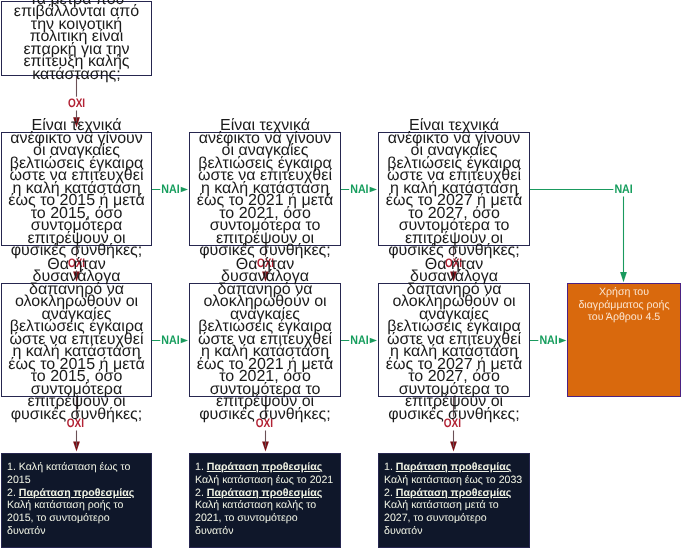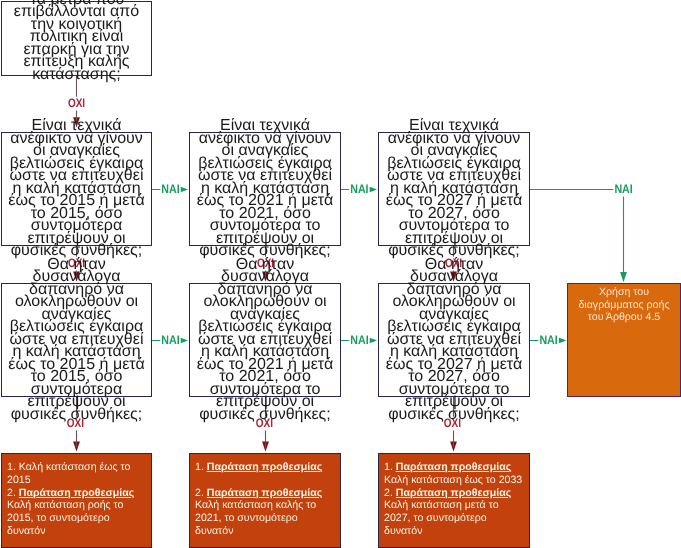--- a/index.html
+++ b/index.html
@@ -5,21 +5,21 @@
   html,body{margin:0;padding:0;}
   body{width:681px;height:548px;overflow:hidden;background:#ffffff;
        font-family:"Liberation Sans",sans-serif;
        -webkit-font-smoothing:antialiased;text-rendering:geometricPrecision;}
   #stage{position:relative;width:681px;height:548px;}
   .node{position:absolute;box-sizing:border-box;}
   .qbox{border:1px solid #26264f;background:#ffffff;color:#1a1a1a;
         font-size:16px;line-height:12.5px;text-align:center;
         display:flex;align-items:center;justify-content:center;}
   .qbox > span{display:block;width:141px;}
-  .gbox{border:1px solid #26264f;background:#c2410c;color:#eff2e3;
+  .gbox{border:1px solid #26264f;background:#0f172a;color:#eff2e3;
         font-size:10.6px;line-height:12.66px;text-align:left;padding:7.4px 5px 0 5px;}
   .gbox b{font-weight:bold;text-decoration:underline;}
   .obox{border:1px solid #4b2283;background:#d9690d;color:#fbe3cd;
         font-size:10.6px;line-height:12.6px;text-align:center;
         display:flex;align-items:flex-start;justify-content:center;padding:2px 6px 0 6px;}
   svg.edges{position:absolute;left:0;top:0;width:681px;height:548px;overflow:visible;}
   .elbl{font-family:"Liberation Sans",sans-serif;font-size:12.3px;font-weight:bold;}
   .elbl.no{fill:#b22234;}
   .elbl.yes{fill:#179e5e;}
 </style>
@@ -105,20 +105,20 @@
     </div>
   <div class="node obox" style="left:567px;top:283px;width:114px;height:114px">
       <span>Χρήση του διαγράμματος ροής του Άρθρου 4.5</span>
     </div>
 
   <div class="node gbox" style="left:1px;top:453px;width:151px;height:95px">
     <span>1. </span><b></b><span>Καλή κατάσταση έως το 2015</span><br>
     <span>2. </span><b>Παράταση προθεσμίας</b><br><span>Καλή κατάσταση ροής το 2015, το συντομότερο δυνατόν</span>
   </div>
   <div class="node gbox" style="left:189px;top:453px;width:152px;height:95px">
-    <span>1. </span><b>Παράταση προθεσμίας</b><br><br>
+    <span>1. </span><b>Παράταση προθεσμίας</b><br><span>Καλή κατάσταση έως το 2021</span><br>
     <span>2. </span><b>Παράταση προθεσμίας</b><br><span>Καλή κατάσταση καλής το 2021, το συντομότερο δυνατόν</span>
   </div>
   <div class="node gbox" style="left:378px;top:453px;width:152px;height:95px">
     <span>1. </span><b>Παράταση προθεσμίας</b><br><span>Καλή κατάσταση έως το 2033</span><br>
     <span>2. </span><b>Παράταση προθεσμίας</b><br><span>Καλή κατάσταση μετά το 2027, το συντομότερο δυνατόν</span>
   </div>
 </div>
 
 </body></html>

